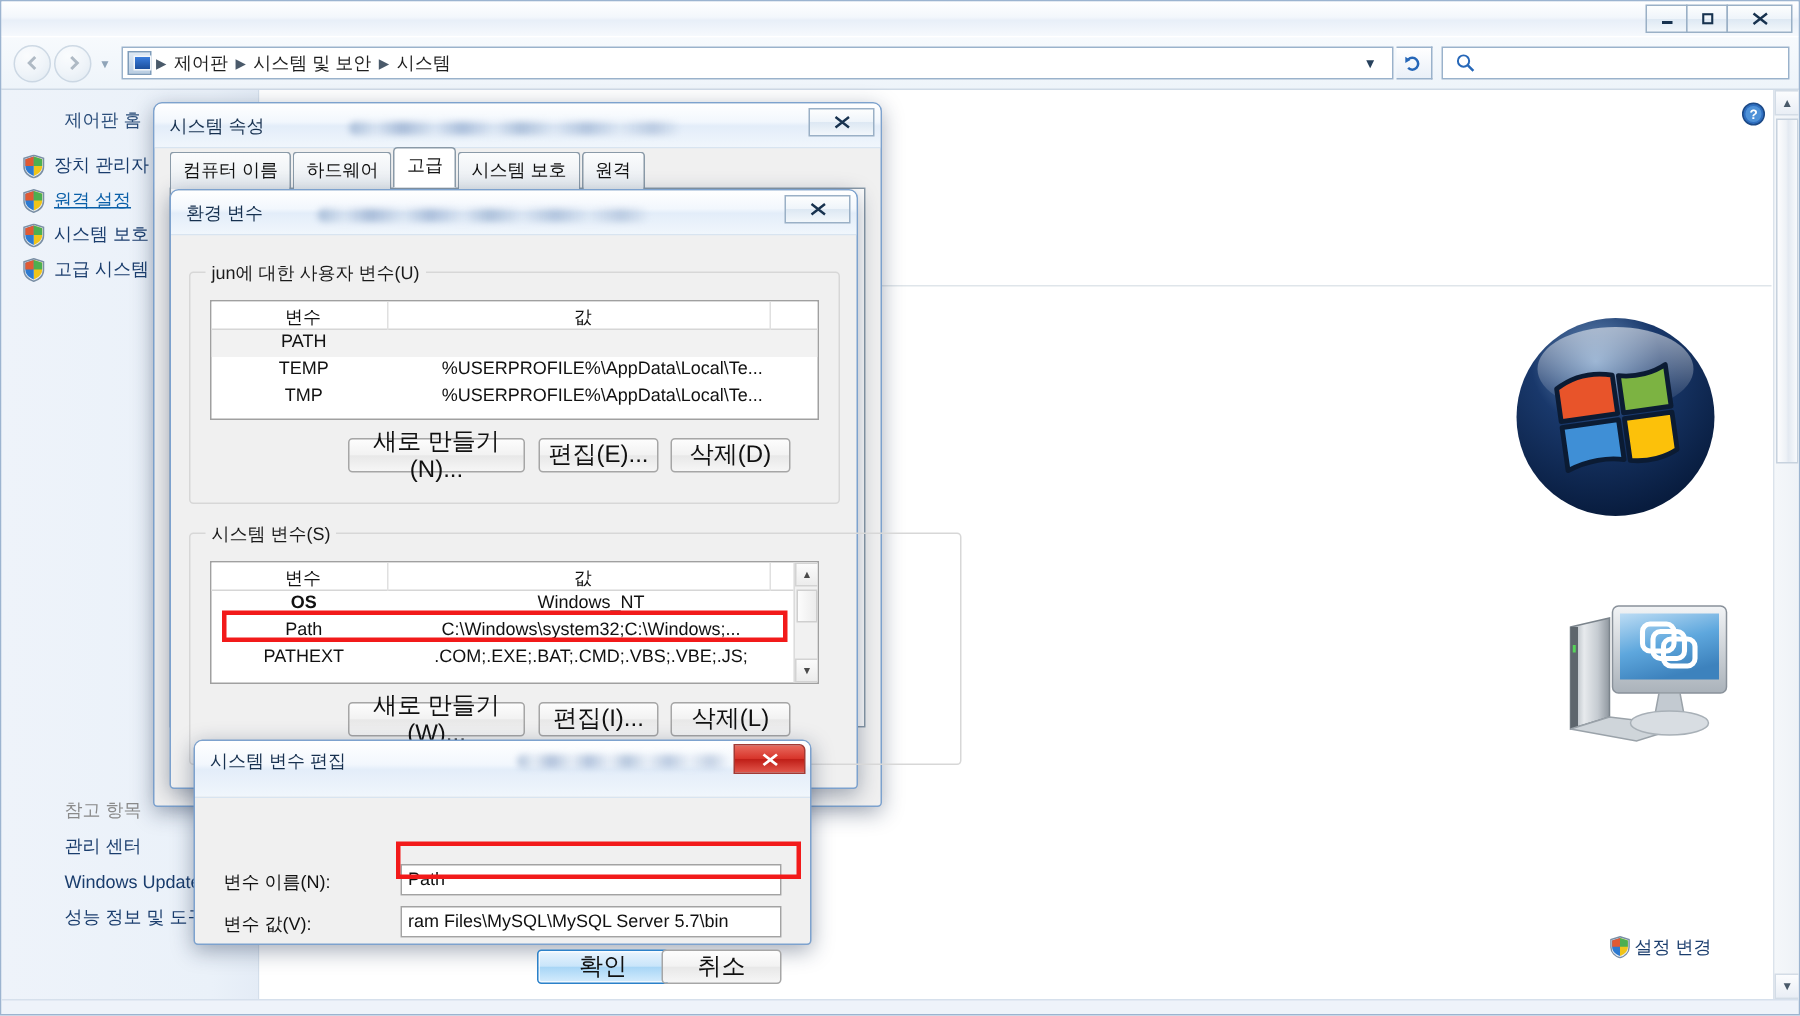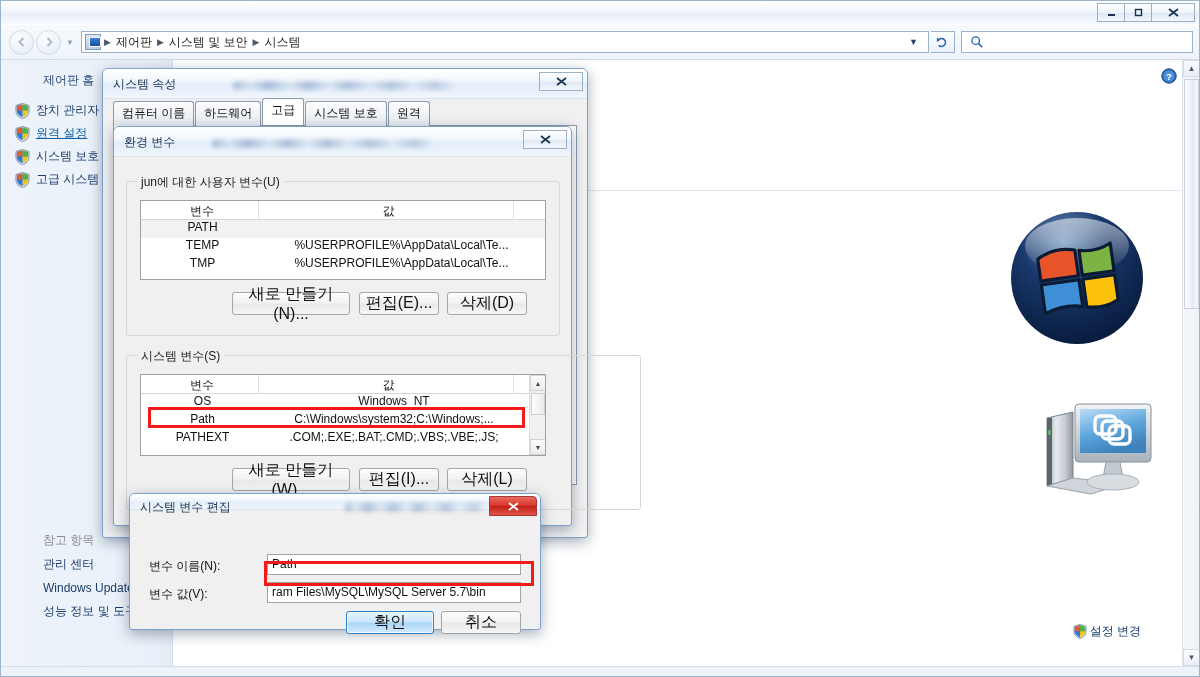--- a/index.html
+++ b/index.html
@@ -248,20 +248,21 @@
     border:1px solid #a6a6a6; border-radius:3px;
     background: linear-gradient(to bottom,#fdfdfd 0%,#f2f2f2 48%,#e8e8e8 52%,#f6f6f6 100%);
     font-family:"Liberation Sans", sans-serif; font-size:16px; color:#111;
     display:flex; align-items:center; justify-content:center;
     position:absolute; height:23px;
   }
   .btn.default {
     border:1px solid #2c81c9;
     background: linear-gradient(to bottom,#e9f4fd 0%,#c9e5fa 48%,#a8d6f6 52%,#d5ecfd 100%);
     box-shadow: inset 0 0 0 1px rgba(255,255,255,.7);
+    margin-left: 12px;
   }
 
   
   .tf {
     position:absolute; height:21px; background:#ffffff;
     border:1px solid #a3a3a3; font-size:12px; color:#111;
     padding: 2px 0 0 4px; overflow:hidden; white-space:nowrap;
   }
   .lbl { position:absolute; font-size:12px; color:#111; white-space:nowrap; }
 
@@ -572,21 +573,21 @@
     <div class="groupbox" style="left:12px; top:198px; width:515px; height:155px;">
       <span class="groupbox-title">시스템 변수(S)</span>
 
       <div class="lv" style="left:13px; top:18px; width:406px; height:82px;">
         <div class="lv-head">
           <div class="col" style="width:118px;">변수</div>
           <div class="col" style="width:255px;">값</div>
           <div class="col" style="width:15px; border-right:none;"></div>
         </div>
         <div class="lv-row">
-          <div class="c1" style="width:118px;">OS</div>
+          <div class="c1" style="width:118px;font-weight:bold;">OS</div>
           <div class="c2" style="width:265px;">Windows_NT</div>
         </div>
         <div class="lv-row">
           <div class="c1" style="width:118px;">Path</div>
           <div class="c2" style="width:265px;">C:\Windows\system32;C:\Windows;...</div>
         </div>
         <div class="lv-row">
           <div class="c1" style="width:118px;">PATHEXT</div>
           <div class="c2" style="width:265px; overflow:hidden; white-space:nowrap;">.COM;.EXE;.BAT;.CMD;.VBS;.VBE;.JS;</div>
         </div>
@@ -601,21 +602,21 @@
       <div class="btn" style="left:105px; top:112px; width:118px;">새로 만들기(W)...</div>
       <div class="btn" style="left:232px; top:112px; width:80px;">편집(I)...</div>
       <div class="btn" style="left:320px; top:112px; width:80px;">삭제(L)</div>
     </div>
   </div>
 </div>
 
 <div class="redbox" style="left:148px; top:407px; width:377px; height:21px;"></div>
 
 <div class="dlg" id="editdlg" style="left:129px; top:493px; width:412px; height:137px;">
-  <div class="dlg-titlebar" style="height:16px;text-decoration:underline;">
+  <div class="dlg-titlebar" style="height:38px;text-decoration:underline;">
     <span class="dlg-title" style="top:5px;">시스템 변수 편집</span>
     <div class="blurtext" style="left:215px; top:9px; width:140px;"></div>
     <div class="dlg-close red" style="top:2px; right:3px; width:48px; height:20px;">
       <svg width="13" height="11" viewBox="0 0 13 11">
         <path d="M2 2 L11 9 M11 2 L2 9" stroke="#ffffff" stroke-width="1.9" fill="none"></path>
       </svg>
     </div>
   </div>
   <div class="dlg-body" style="height:111px; position:relative;">
     <span class="lbl" style="left:19px; top:48px;">변수 이름(N):</span>

